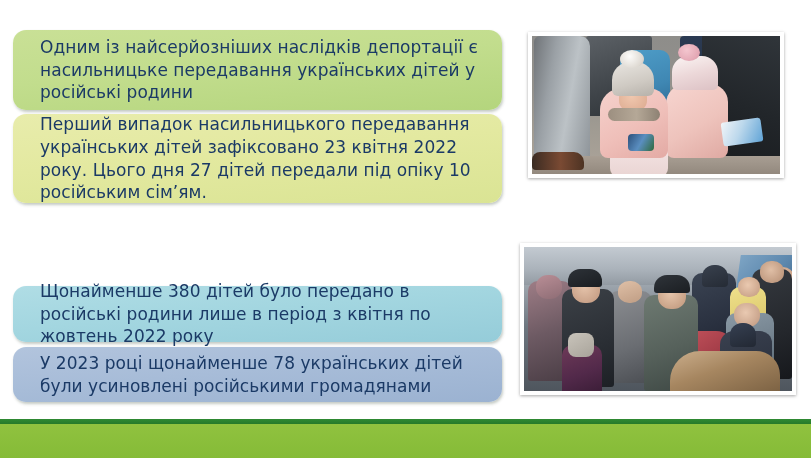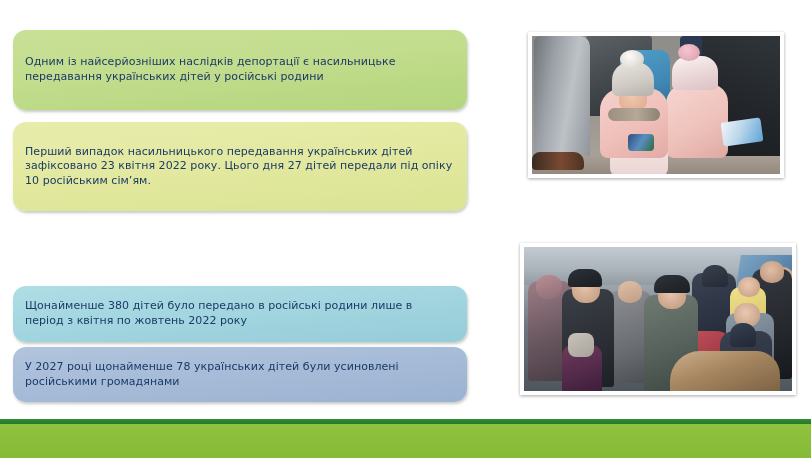--- a/index.html
+++ b/index.html
@@ -27,40 +27,40 @@
     position: absolute;
     left: 13px;
     top: 30px;
     width: 489px;
     height: 372px;
   }
 
   .callout {
     position: absolute;
     left: 0;
-    width: 454px;
+    width: 489px;
     box-sizing: border-box;
     border-radius: 13px;
-    padding: 7px 14px 7px 12px;
+    padding: 7px 14px 7px 27px;
     color: #1b3a66;
-    font-size: 11px;
+    font-size: 17px;
     line-height: 1.33;
     letter-spacing: 0.05px;
     box-shadow: 1px 2px 3px rgba(60, 80, 60, 0.30);
     display: flex;
     flex-direction: column;
     justify-content: center;
   }
   .callout p {
     margin: 0;
   }
 
   
   .callout.c1 { top: 0px;   height: 80px; }
-  .callout.c2 { top: 92px;  height: 89px; align-items: center; }
+  .callout.c2 { top: 84px;  height: 89px; align-items: center; }
   .callout.c3 { top: 178px; height: 72px; }
   .callout.c4 { top: 256px; height: 56px; }
   .callout.c5 { top: 317px; height: 55px; }
 
   
   .callout.c1 {
     background: linear-gradient(175deg, #c9e096 0%, #c2dd8d 45%, #b4d57d 100%);
   }
   .callout.c2 {
     background: linear-gradient(175deg, #e8ecac 0%, #e3e9a0 45%, #dae494 100%);
@@ -323,21 +323,21 @@
     <div class="callout c2" style="--fill: #e3e9a0;">
       <p>Перший випадок насильницького передавання українських дітей зафіксовано 23 квітня 2022 року. Цього дня 27 дітей передали під опіку 10 російським сім’ям.</p>
     </div>
 
 
     <div class="callout c4" style="--fill: #a3d6e0;">
       <p>Щонайменше 380 дітей було передано в російські родини лише в період з квітня по жовтень 2022 року</p>
     </div>
 
     <div class="callout c5" style="--fill: #a7bcd8;">
-      <p>У  2027 році щонайменше 78 українських дітей були усиновлені російськими громадянами</p>
+      <p>У  2023 році щонайменше 78 українських дітей були усиновлені російськими громадянами</p>
     </div>
 
   </div>
 
   <div class="photo-frame" id="photo-top">
     <div class="photo-inner">
       <div class="p1-crowd-mid"></div>
       <div class="p1-navy-mid"></div>
       <div class="p1-dark-right"></div>
       <div class="p1-blue-jacket"></div>

